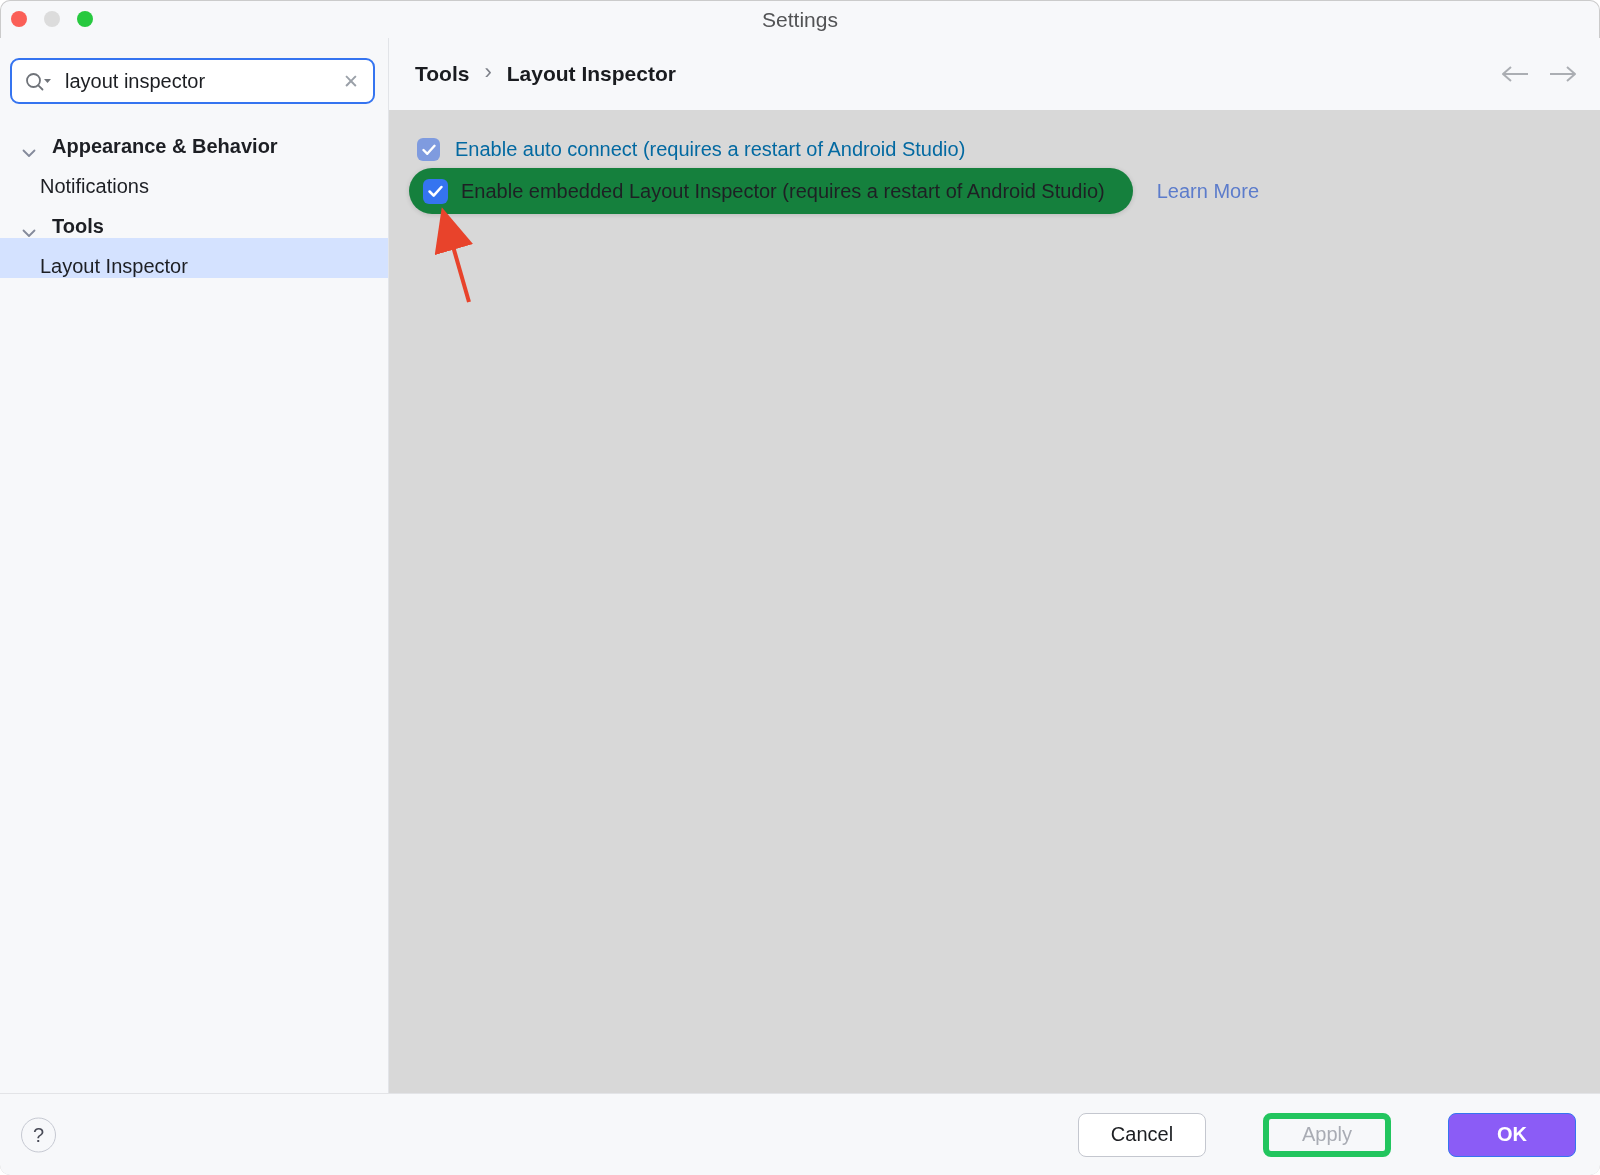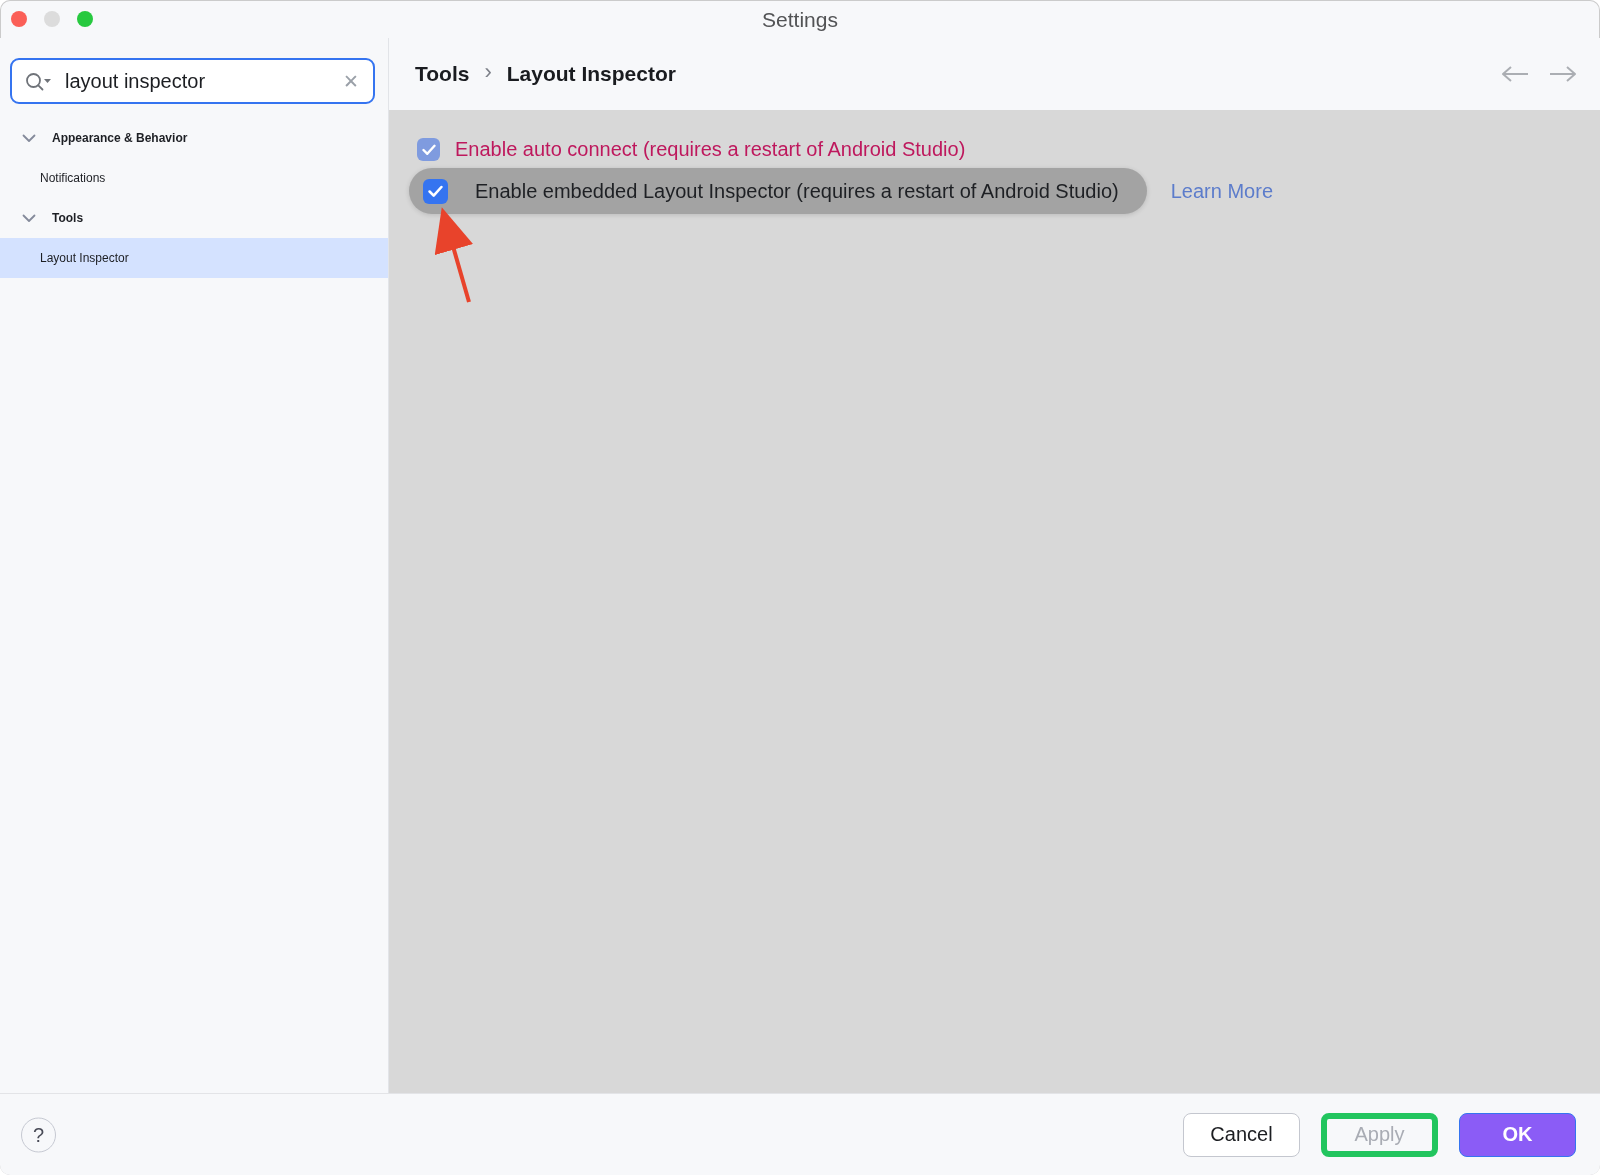--- a/index.html
+++ b/index.html
@@ -30,21 +30,21 @@
     background:#fff; border:2px solid #3574f0; border-radius:9px;
     display:flex; align-items:center; padding:0 12px 0 13px;
   }
   .search-input {
     flex:1; border:none; outline:none; background:transparent;
     font-family:inherit; font-size:20px; color:#1c1e22; margin-left:11px; min-width:0;
   }
   .clear-btn { color:#9 da3ab; color:#9aa0a8; font-size:19px; line-height:1; cursor:pointer; padding:2px; }
 
   .tree { position:absolute; top:80px; left:0; right:0; }
-  .tree-row { height:40px; display:flex; align-items:center; font-size:12px; color:#1d1f24; cursor:default; }
+  .tree-row { height:40px; display:flex; align-items:flex-end; font-size:20px; color:#1d1f24; cursor:default; }
   .tree-row.lvl1 { padding-left:22px; }
   .tree-row.lvl1-nochev { padding-left:52px; }
   .tree-row.lvl2 { padding-left:40px; }
   .tree-row.bold { font-weight:bold; }
   .tree-row.selected { background:#d4e2ff; }
   .chev { width:14px; height:9px; margin-right:16px; flex:0 0 auto; }
 
   
   .main { flex:1 1 auto; display:flex; flex-direction:column; background:#f7f8fa; min-width:0; }
   .main-header { height:72px; flex:0 0 auto; position:relative; display:flex; align-items:center; padding-left:26px; }
@@ -53,45 +53,45 @@
   .nav-arrows { position:absolute; right:22px; top:50%; transform:translateY(-50%); display:flex; gap:18px; }
   .nav-arrow { width:30px; height:18px; cursor:pointer; }
 
   .content { flex:1 1 auto; background:#d8d8d8; position:relative; }
 
   .checkbox { border-radius:6px; display:flex; align-items:center; justify-content:center; flex:0 0 auto; cursor:pointer; }
   .cb-muted { width:23px; height:23px; background:#7f9bdf; }
   .cb-bright { width:25px; height:25px; background:#3574f0; }
 
   .opt-row1 { position:absolute; top:28px; left:28px; display:flex; align-items:center; gap:15px; }
-  .opt-label { font-size:20px; color:#be185d; white-space:nowrap; }
+  .opt-label { font-size:20px; color:#0369a1; white-space:nowrap; }
 
   .pill-row { position:absolute; top:58px; left:20px; display:flex; align-items:center; }
   .pill {
-    height:46px; border-radius:23px; background:#a3a3a3;
-    display:flex; align-items:center; padding:0 28px 0 14px; gap:27px;
+    height:46px; border-radius:23px; background:#15803d;
+    display:flex; align-items:center; padding:0 28px 0 14px; gap:13px;
     box-shadow:0 1px 5px rgba(0,0,0,0.14);
   }
   .pill .opt-label { color:#1e2024; }
   .learn-more { margin-left:24px; font-size:20px; color:#5c7ccb; cursor:pointer; white-space:nowrap; }
 
   .annot-arrow { position:absolute; left:0; top:0; width:100%; height:100%; pointer-events:none; }
 
   
   .footer { height:82px; flex:0 0 auto; background:#f7f8fa; border-top:1px solid #e3e4e7; position:relative; }
   .help-btn {
     position:absolute; left:21px; top:50%; transform:translateY(-50%);
     width:35px; height:35px; border-radius:50%; border:1.5px solid #c6c9d2;
     color:#494b57; font-size:20px; display:flex; align-items:center; justify-content:center;
     background:transparent; cursor:pointer;
   }
   .footer-buttons { position:absolute; right:24px; top:50%; transform:translateY(-50%); display:flex; gap:21px; }
   .btn {
-    width:117px; height:44px; border-radius:8px; font-family:inherit; font-size:20px;
-    display:flex; align-items:center; justify-content:center; cursor:pointer;
+    width:128px; height:44px; border-radius:8px; font-family:inherit; font-size:20px;
+    display:flex; align-items:center; justify-content:center; cursor:pointer;margin-left:36px;
   }
   .btn-cancel { background:#fff; border:1px solid #c4c7cf; color:#1c1e22; }
   .btn-apply { background:transparent; border:6px solid #22c55e; color:#a9acb4; cursor:default;text-align:right; }
   .btn-ok { background:#8b5cf6; border:1px solid #3574f0; color:#fff; font-weight:bold; }
 </style>
 </head>
 <body>
 
 <div class="window">
 

